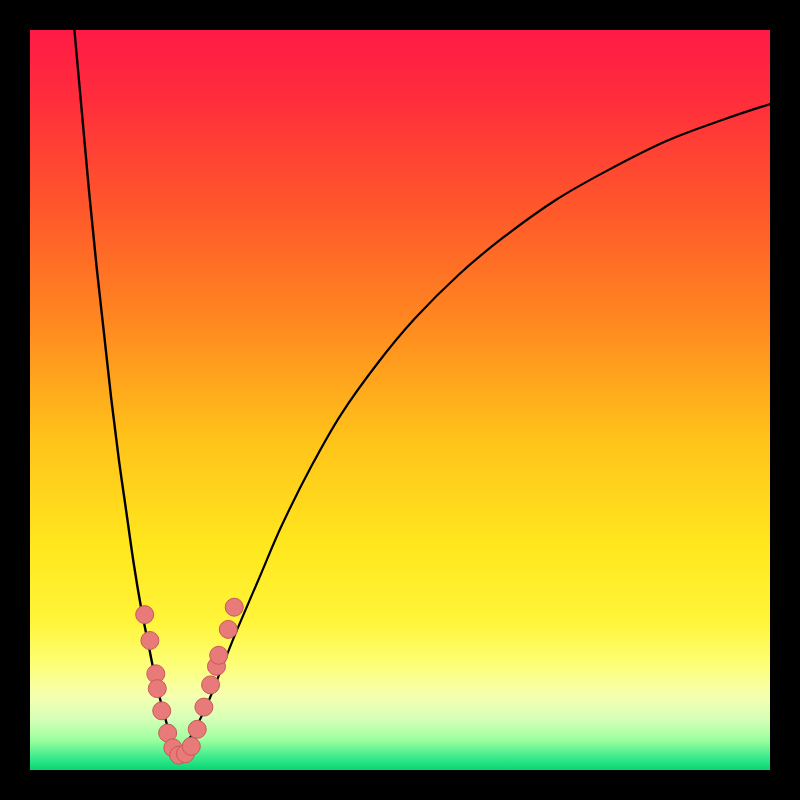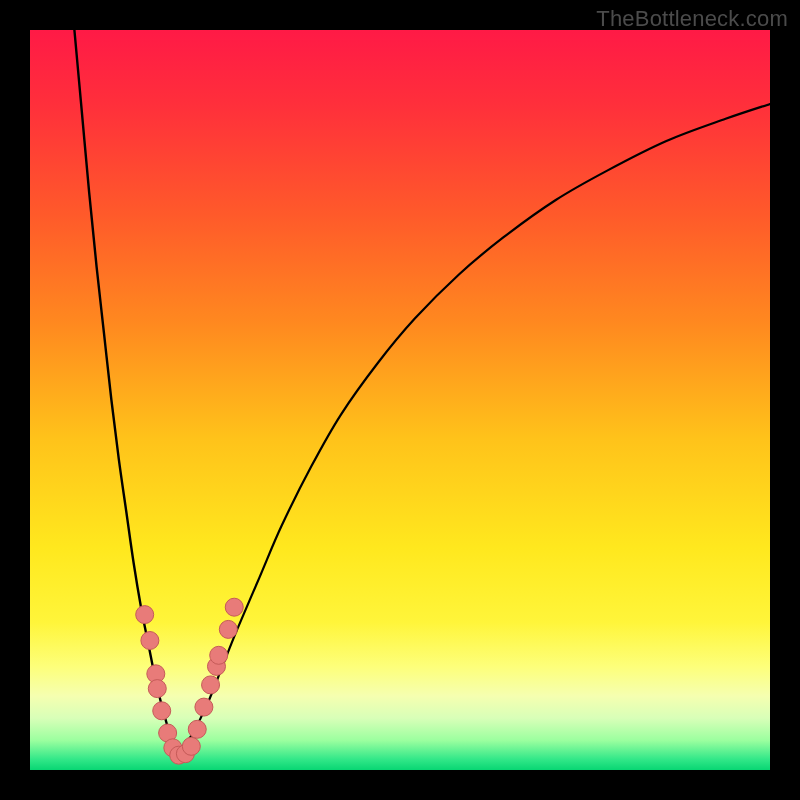--- a/index.html
+++ b/index.html
@@ -88,14 +88,13 @@
           <circle cx="173.89999999999998" cy="677.1" r="9" fill="#e87b79" stroke="#c55a58" stroke-width="1"></circle>
           <circle cx="180.56" cy="654.9" r="9" fill="#e87b79" stroke="#c55a58" stroke-width="1"></circle>
           <circle cx="186.48" cy="636.4" r="9" fill="#e87b79" stroke="#c55a58" stroke-width="1"></circle>
           <circle cx="188.70000000000002" cy="625.3" r="9" fill="#e87b79" stroke="#c55a58" stroke-width="1"></circle>
           <circle cx="198.32000000000002" cy="599.4" r="9" fill="#e87b79" stroke="#c55a58" stroke-width="1"></circle>
           <circle cx="204.24" cy="577.2" r="9" fill="#e87b79" stroke="#c55a58" stroke-width="1"></circle>
         </g>
     </svg>
   </div>
 
-  <div class="watermark">TheBottleneck.com</div>
 </div>
 
 </body></html>

